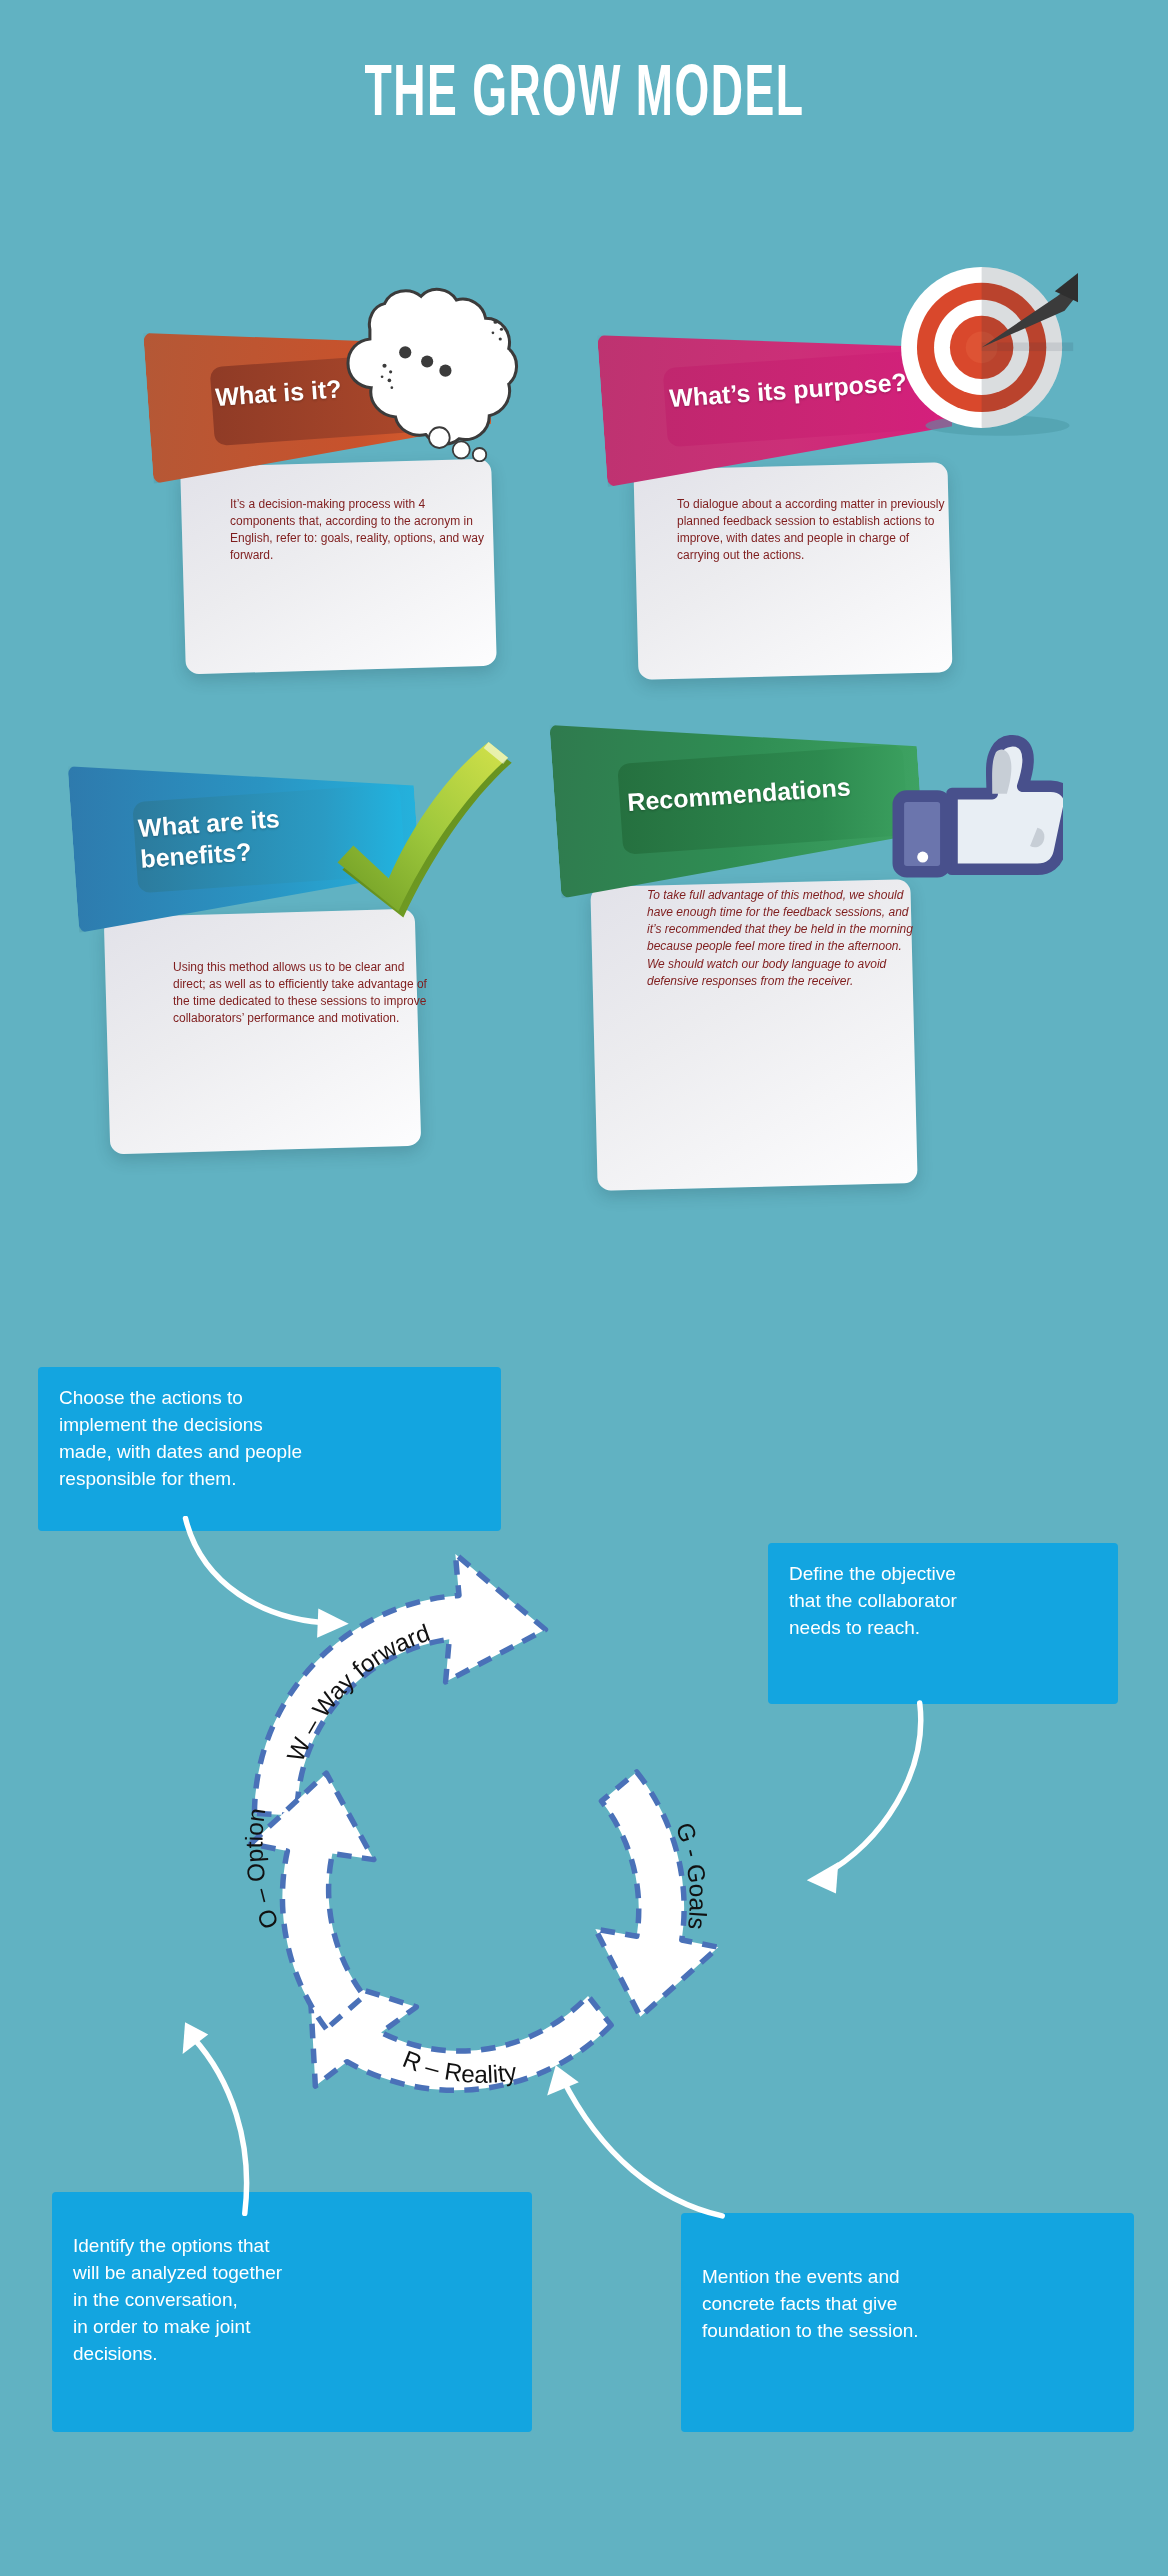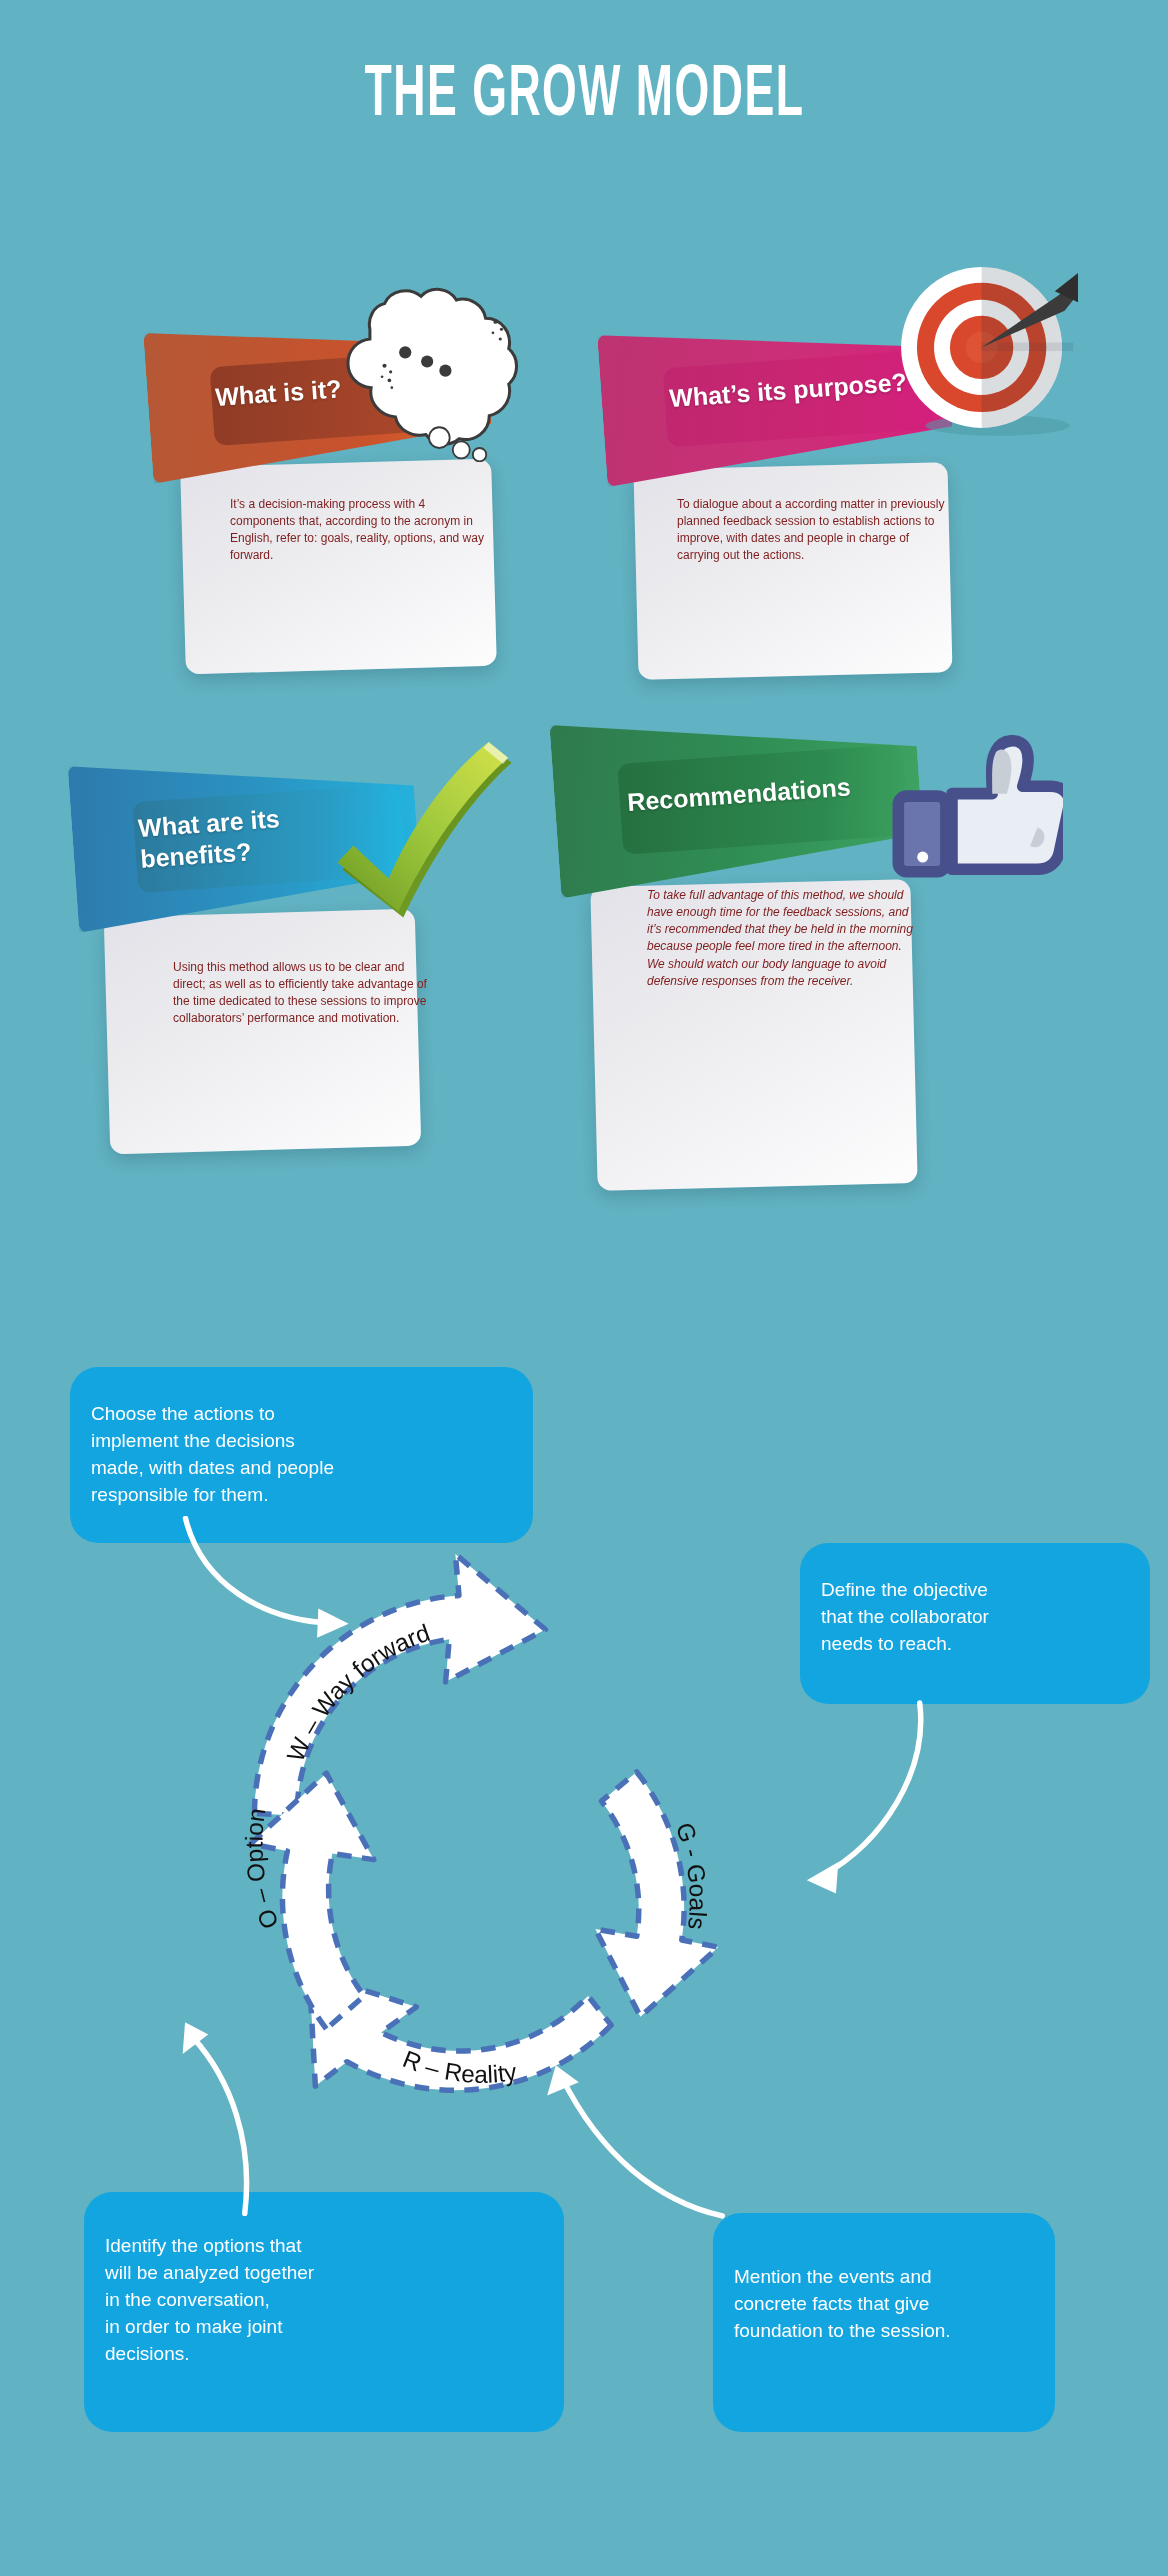--- a/index.html
+++ b/index.html
@@ -110,29 +110,29 @@
   #target-icon{left:895px;top:262px;width:183px;height:183px;}
   #check-icon{left:329px;top:731px;width:201px;height:201px;}
   #thumbsup-icon{left:880px;top:718px;width:183px;height:183px;}
 
   
   #grow-cycle{position:absolute;left:207px;top:1510px;width:560px;height:670px;}
   #grow-cycle svg{display:block;width:560px;height:670px;overflow:visible;}
 
   
   .callout{
-    position:absolute;background:#13a5e0;border-radius:28px;
+    position:absolute;background:#13a5e0;border-radius:4px;
     color:#ffffff;font-size:19px;line-height:1.42;
-    padding:34px 21px;white-space:pre-line;margin-left:32px;
+    padding:18px 21px;white-space:pre-line;
   }
   #callout-w{left:38px;top:1367px;width:463px;min-height:164px;}
   #callout-g{left:768px;top:1543px;width:350px;min-height:161px;}
   #callout-o{left:52px;top:2192px;width:480px;min-height:240px;
       padding-top:41px;}
-  #callout-r{left:681px;top:2213px;width:342px;min-height:219px;
+  #callout-r{left:681px;top:2213px;width:453px;min-height:219px;
       padding-top:51px;}
 
   
   .connector{position:absolute;pointer-events:none;}
   #connector-w{left:177px;top:1516px;width:201px;height:134px;}
   #connector-g{left:791px;top:1699px;width:170px;height:201px;}
   #connector-o{left:140px;top:2021px;width:134px;height:195px;}
   #connector-r{left:536px;top:2064px;width:195px;height:158px;}
 </style>
 </head>

